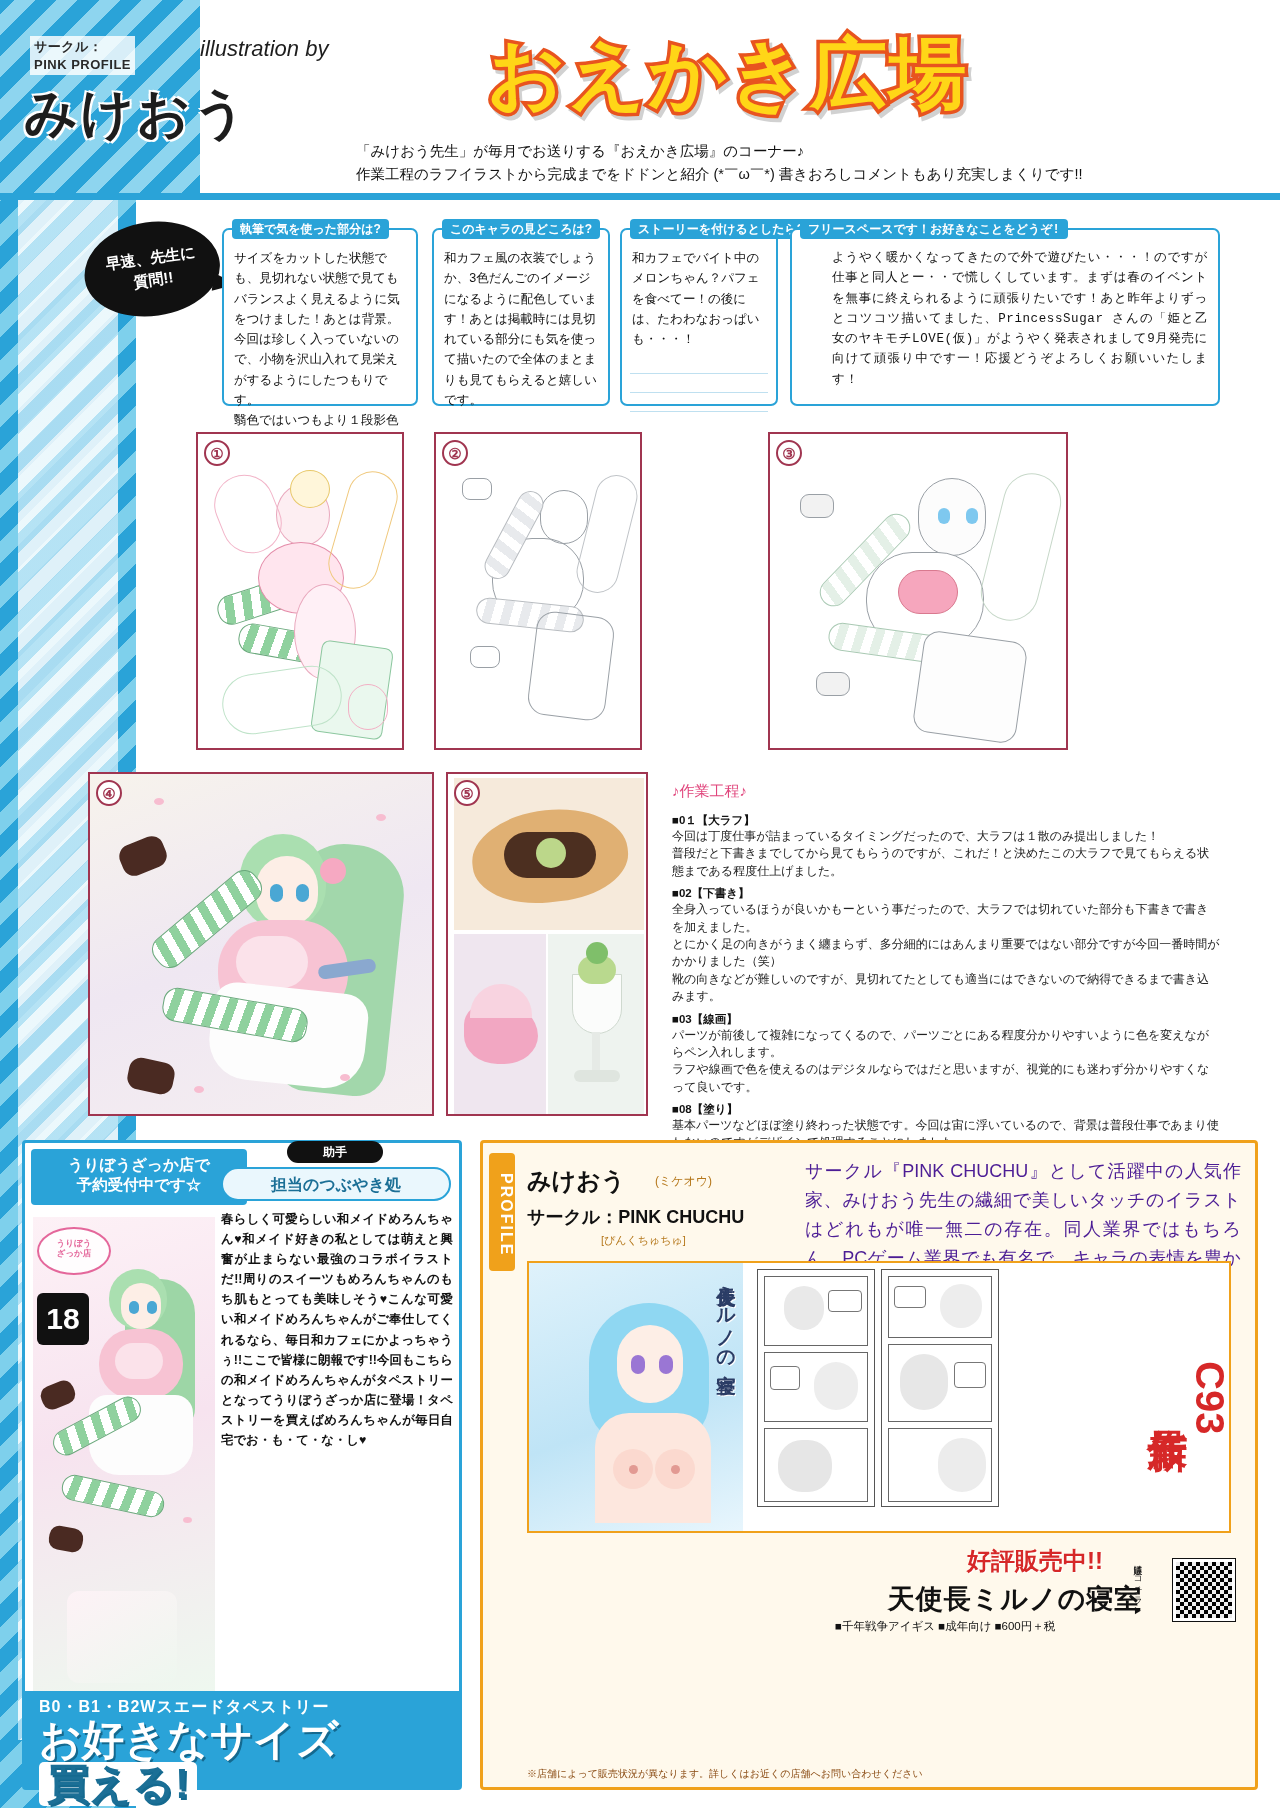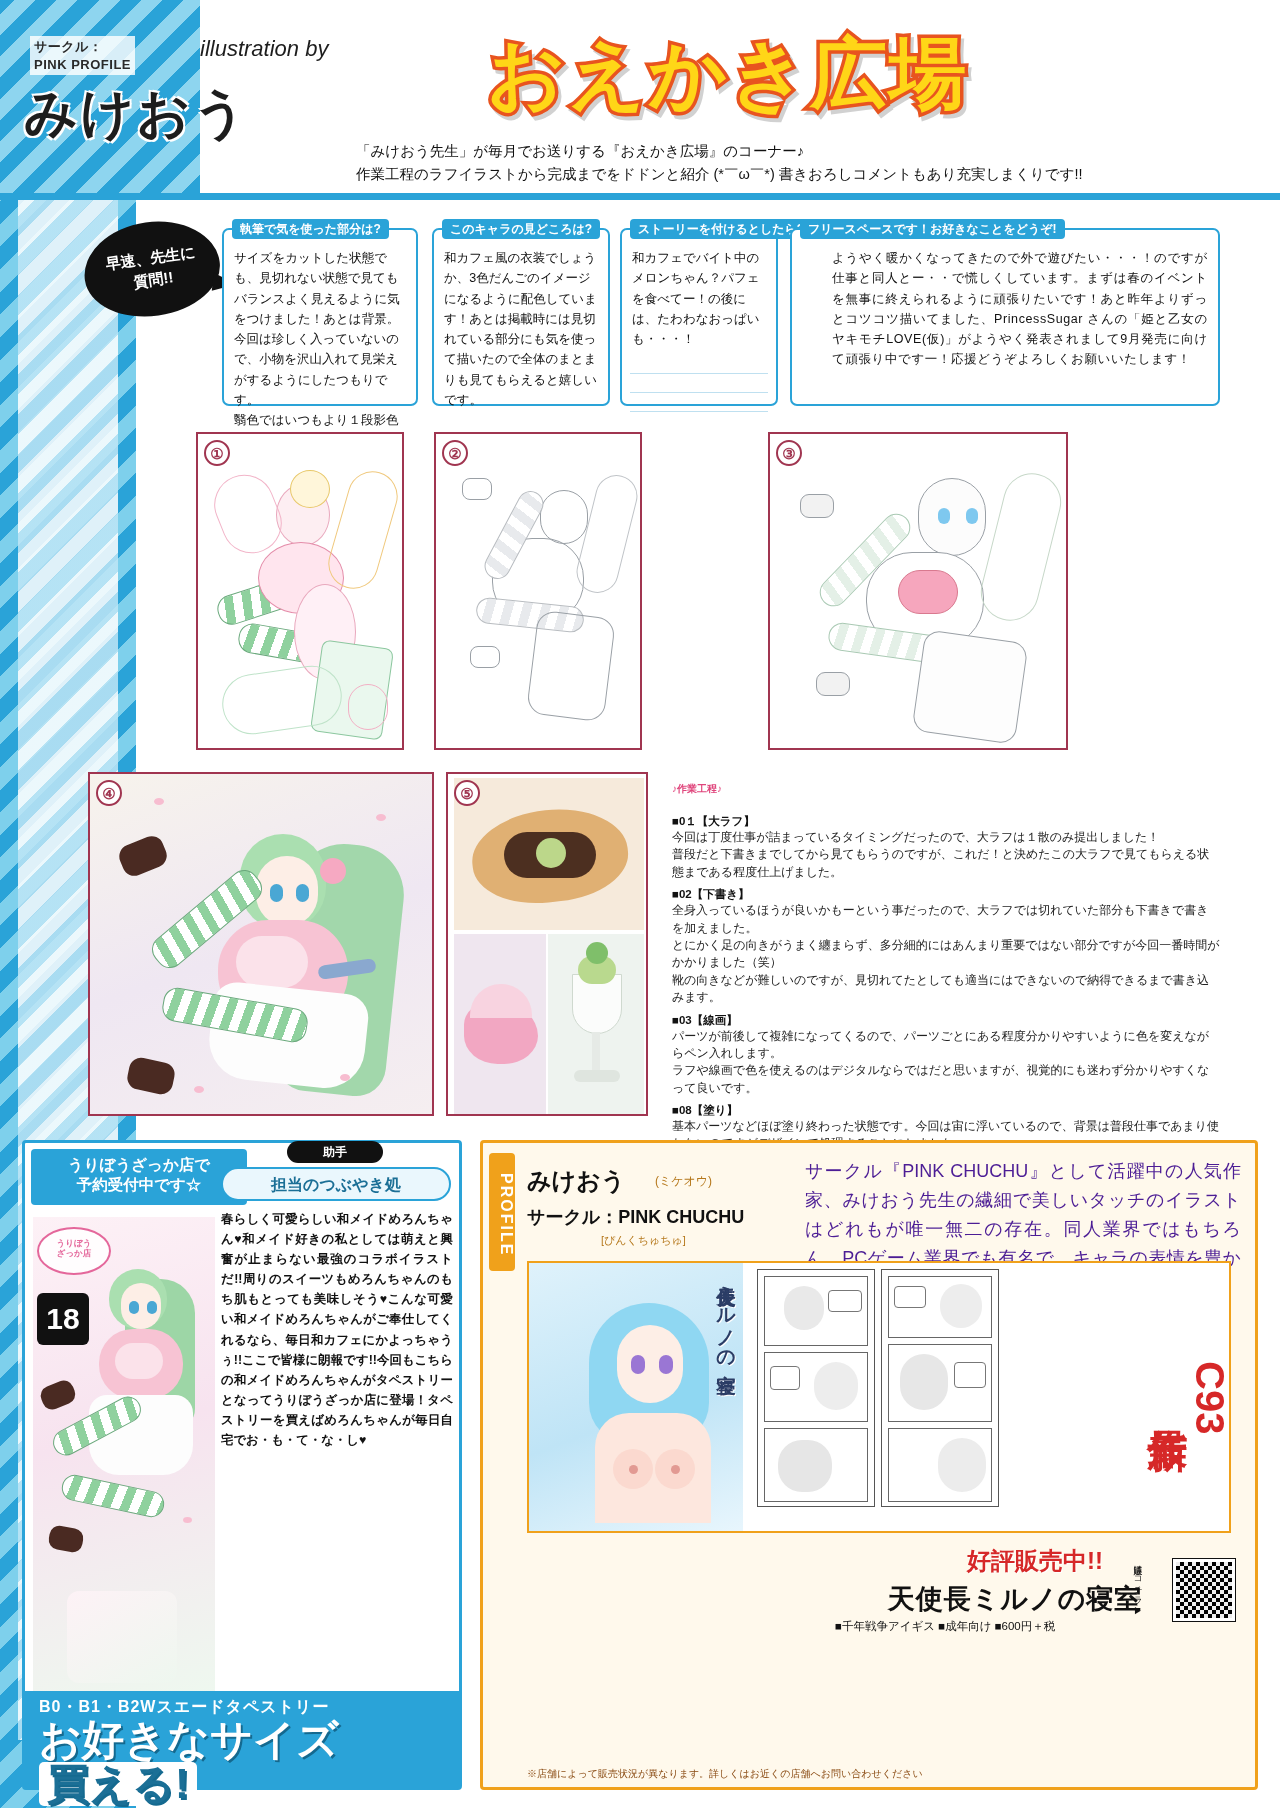--- a/index.html
+++ b/index.html
@@ -100,21 +100,21 @@
   
   .panel { position: absolute; border: 2px solid #a03550; background: #fff; overflow: hidden; }
   .panel .num {
     position: absolute; left: 6px; top: 6px; width: 26px; height: 26px; border-radius: 50%;
     border: 2px solid #a03550; background: #fff; color: #a03550;
     font-size: 15px; font-weight: bold; text-align: center; line-height: 23px; z-index: 5;
   }
   .sketch { position: absolute; inset: 0; }
   
   #process { position: absolute; left: 672px; top: 782px; width: 548px; }
-  #process .ptitle { font-size: 10px; font-weight: bold; color: #e0457c; margin-bottom: 18px; }
+  #process .ptitle { font-size: 15px; font-weight: normal; color: #e0457c; margin-bottom: 12px; }
   #process .pstep { font-size: 11.5px; font-weight: bold; color: #111; margin-top: 6px; }
   #process .pbody { font-size: 12px; line-height: 1.45; color: #222; }
   
   #promo {
     position: absolute; left: 22px; top: 1140px; width: 440px; height: 650px;
     border: 3px solid #2aa3d8; background: #ffffff; border-radius: 4px;
   }
   #promo-head {
     position: absolute; left: 6px; top: 6px; width: 216px; height: 56px;
     background: #2aa3d8; color: #fff; border-radius: 4px;
@@ -263,21 +263,21 @@
 <div class="qbox" style="left:620px; top:228px; width:158px; height:178px;">
   <div class="qtitle">ストーリーを付けるとしたら?</div>
   <div class="qtext" style="white-space:pre-line; padding-bottom:2px;">和カフェでバイト中のメロンちゃん？パフェを食べてー！の後には、たわわなおっぱいも・・・！</div>
   <div class="ruled" style="padding-top:4px;">
     <div class="line"></div>
     <div class="line"></div>
     <div class="line"></div>
   </div>
 </div>
 
-<div class="qbox" style="left:790px; top:228px; width:430px; height:178px;">
+<div class="qbox" style="left:790px; top:228px; width:430px; height:178px;font-family:Liberation Mono, monospace;">
   <div class="qtitle">フリースペースです！お好きなことをどうぞ!</div>
   <div class="qtext" style="white-space:pre-line; text-align:justify; letter-spacing:.6px;padding-left:40px;">ようやく暖かくなってきたので外で遊びたい・・・！のですが仕事と同人とー・・で慌しくしています。まずは春のイベントを無事に終えられるように頑張りたいです！あと昨年よりずっとコツコツ描いてました、PrincessSugar さんの「姫と乙女のヤキモチLOVE(仮)」がようやく発表されまして9月発売に向けて頑張り中です一！応援どうぞよろしくお願いいたします！</div>
 </div>
 
 <div class="panel" style="left:196px; top:432px; width:208px; height:318px;">
   <div class="num">①</div>
   <div class="sketch">
     <div class="blob" style="left:78px;top:50px;width:54px;height:62px;background:#fdeef2;border:1px solid #e9a8bd;"></div>
     <div class="blob" style="left:92px;top:36px;width:40px;height:38px;background:#fff6da;border:1px solid #e8c86a;"></div>
     <div class="stripe-leg" style="left:18px;top:150px;width:98px;height:30px;transform:rotate(-18deg);"></div>

